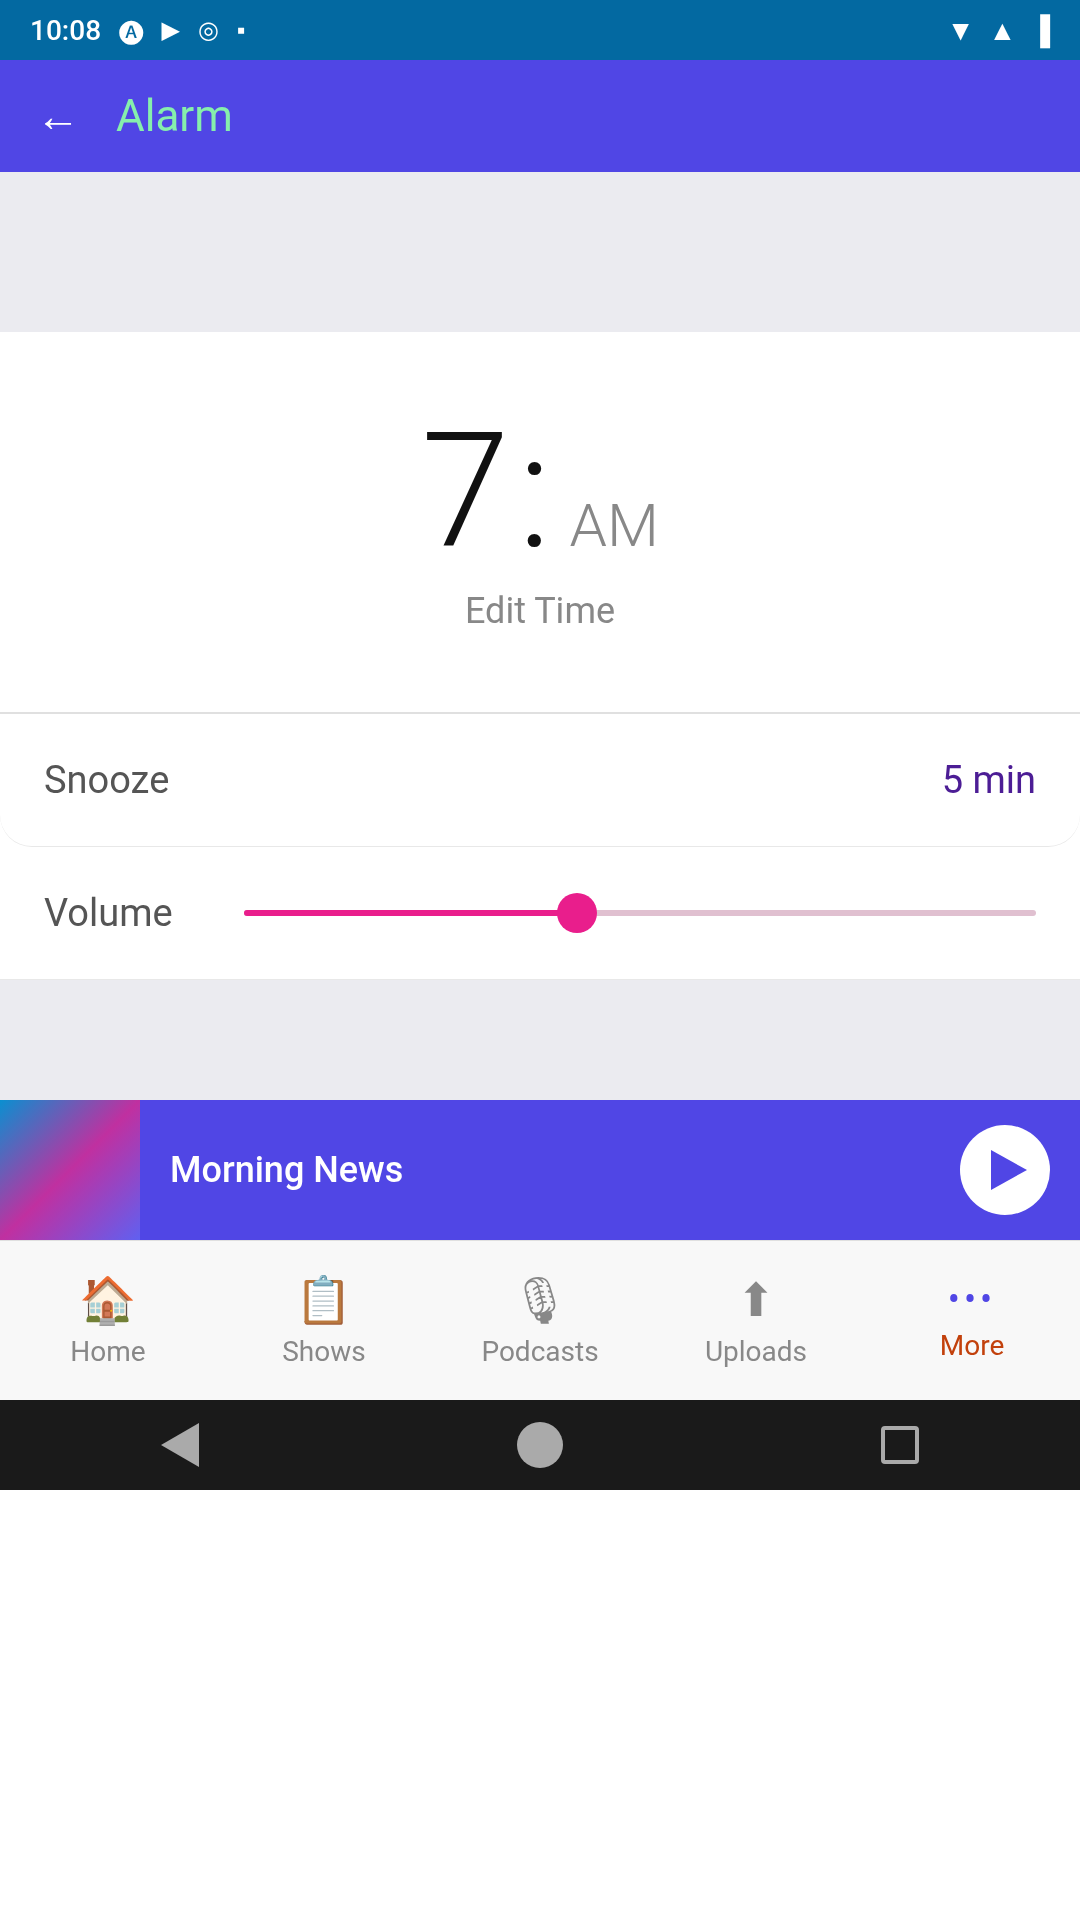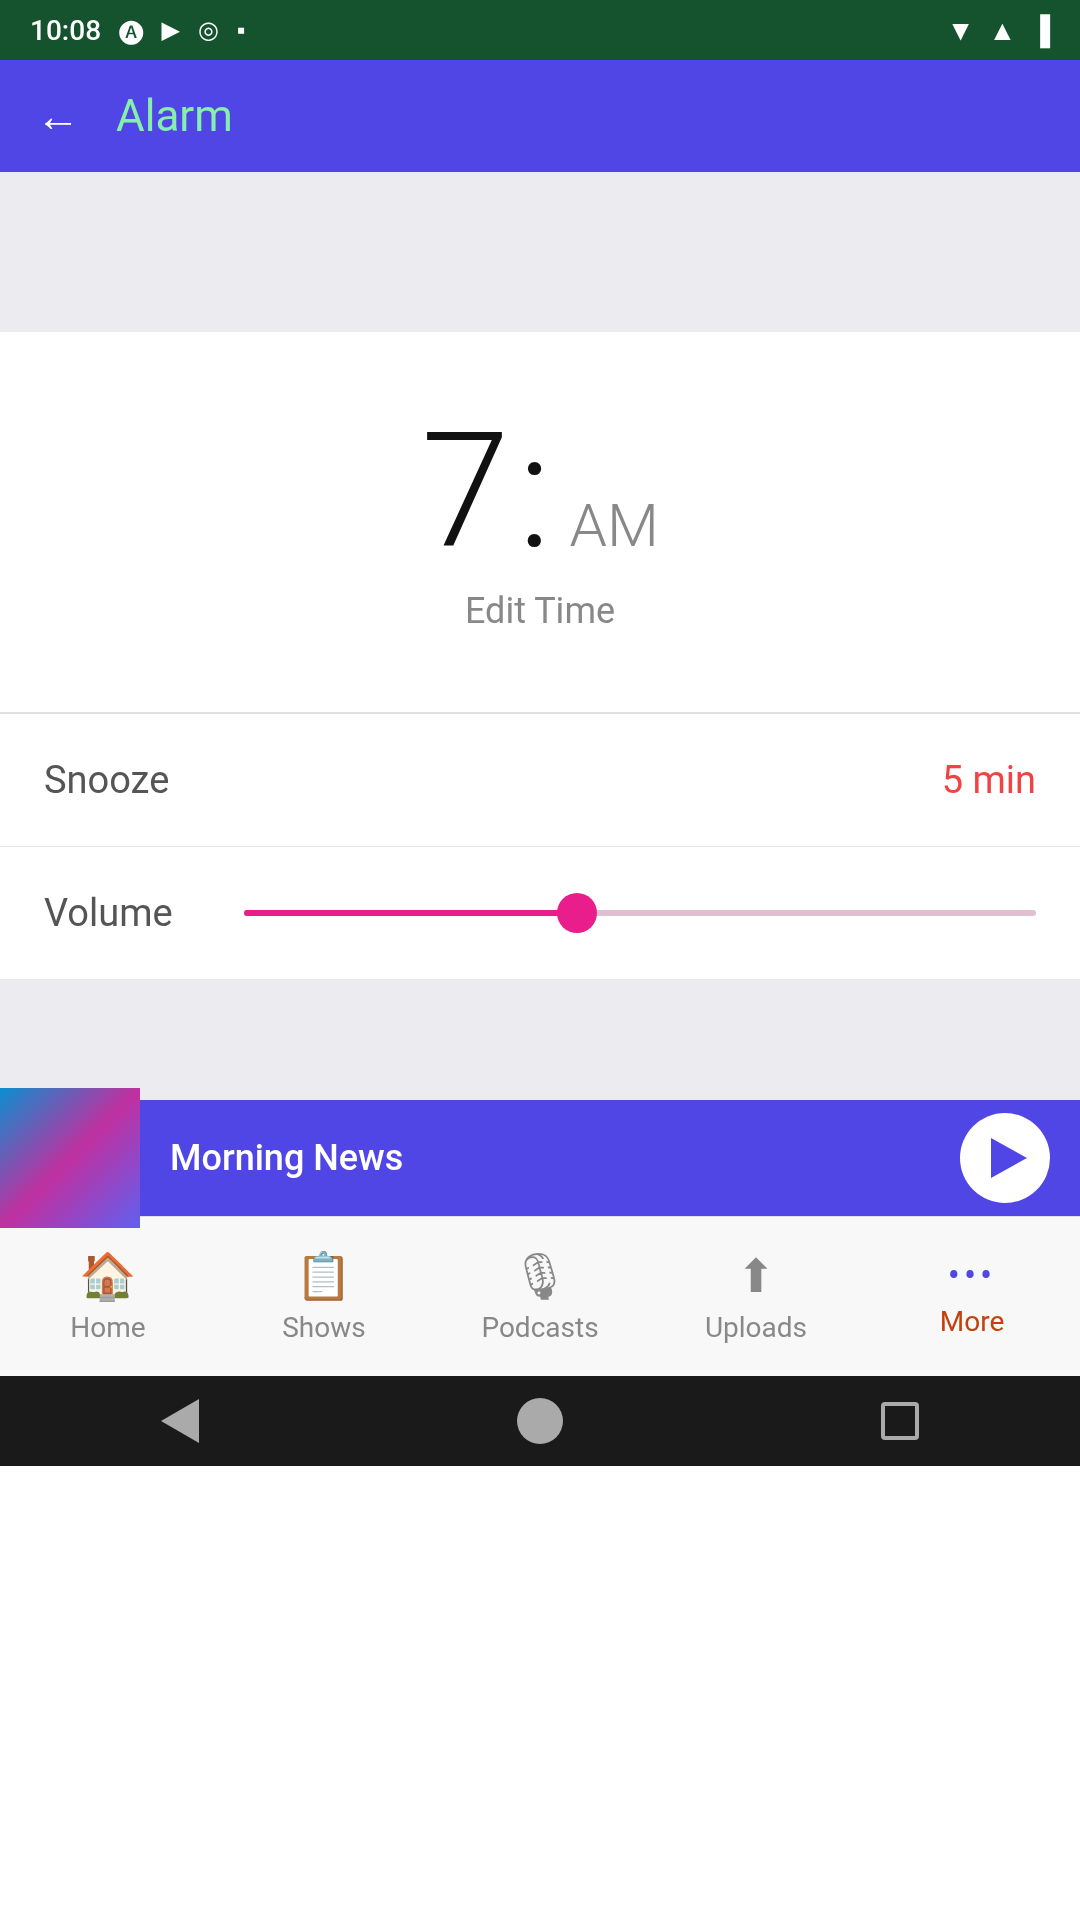--- a/index.html
+++ b/index.html
@@ -11,21 +11,21 @@
       font-family: 'Roboto', Arial, sans-serif;
       background: #ffffff;
       overflow: hidden;
       position: relative;
     }
 
     
     .status-bar {
       width: 100%;
       height: 60px;
-      background: #14532d;
+      background: #0369a1;
       display: flex;
       align-items: center;
       justify-content: space-between;
       padding: 0 30px;
       color: white;
       font-size: 28px;
       font-weight: 500;
     }
 
     .status-left {
@@ -123,31 +123,32 @@
       width: 100%;
       background: #ffffff;
     }
 
     .setting-row {
       display: flex;
       align-items: center;
       justify-content: space-between;
       padding: 44px 44px;
       border-bottom: 1px solid #e8e8e8;
+      border-radius: 32px;
     }
 
     .setting-label {
       font-size: 38px;
       color: #555555;
       font-weight: 400;
     }
 
     .setting-value {
       font-size: 38px;
-      color: #ef4444;
+      color: #4c1d95;
       font-weight: 400;
     }
 
     
     .volume-row {
       display: flex;
       align-items: center;
       justify-content: flex-end;
       padding: 44px 44px;
       border-bottom: 1px solid #e8e8e8;
@@ -229,21 +230,21 @@
     .gray-bottom {
       width: 100%;
       background: #ebebf0;
       flex: 1;
       min-height: 120px;
     }
 
     
     .now-playing {
       width: 100%;
-      height: 116px;
+      height: 140px;
       background: #5046e5;
       display: flex;
       align-items: center;
       padding: 0 0 0 0;
     }
 
     .now-playing-thumb {
       width: 140px;
       height: 140px;
       background: linear-gradient(135deg, #0a8fd0 0%, #c030a0 50%, #6060f0 100%);

